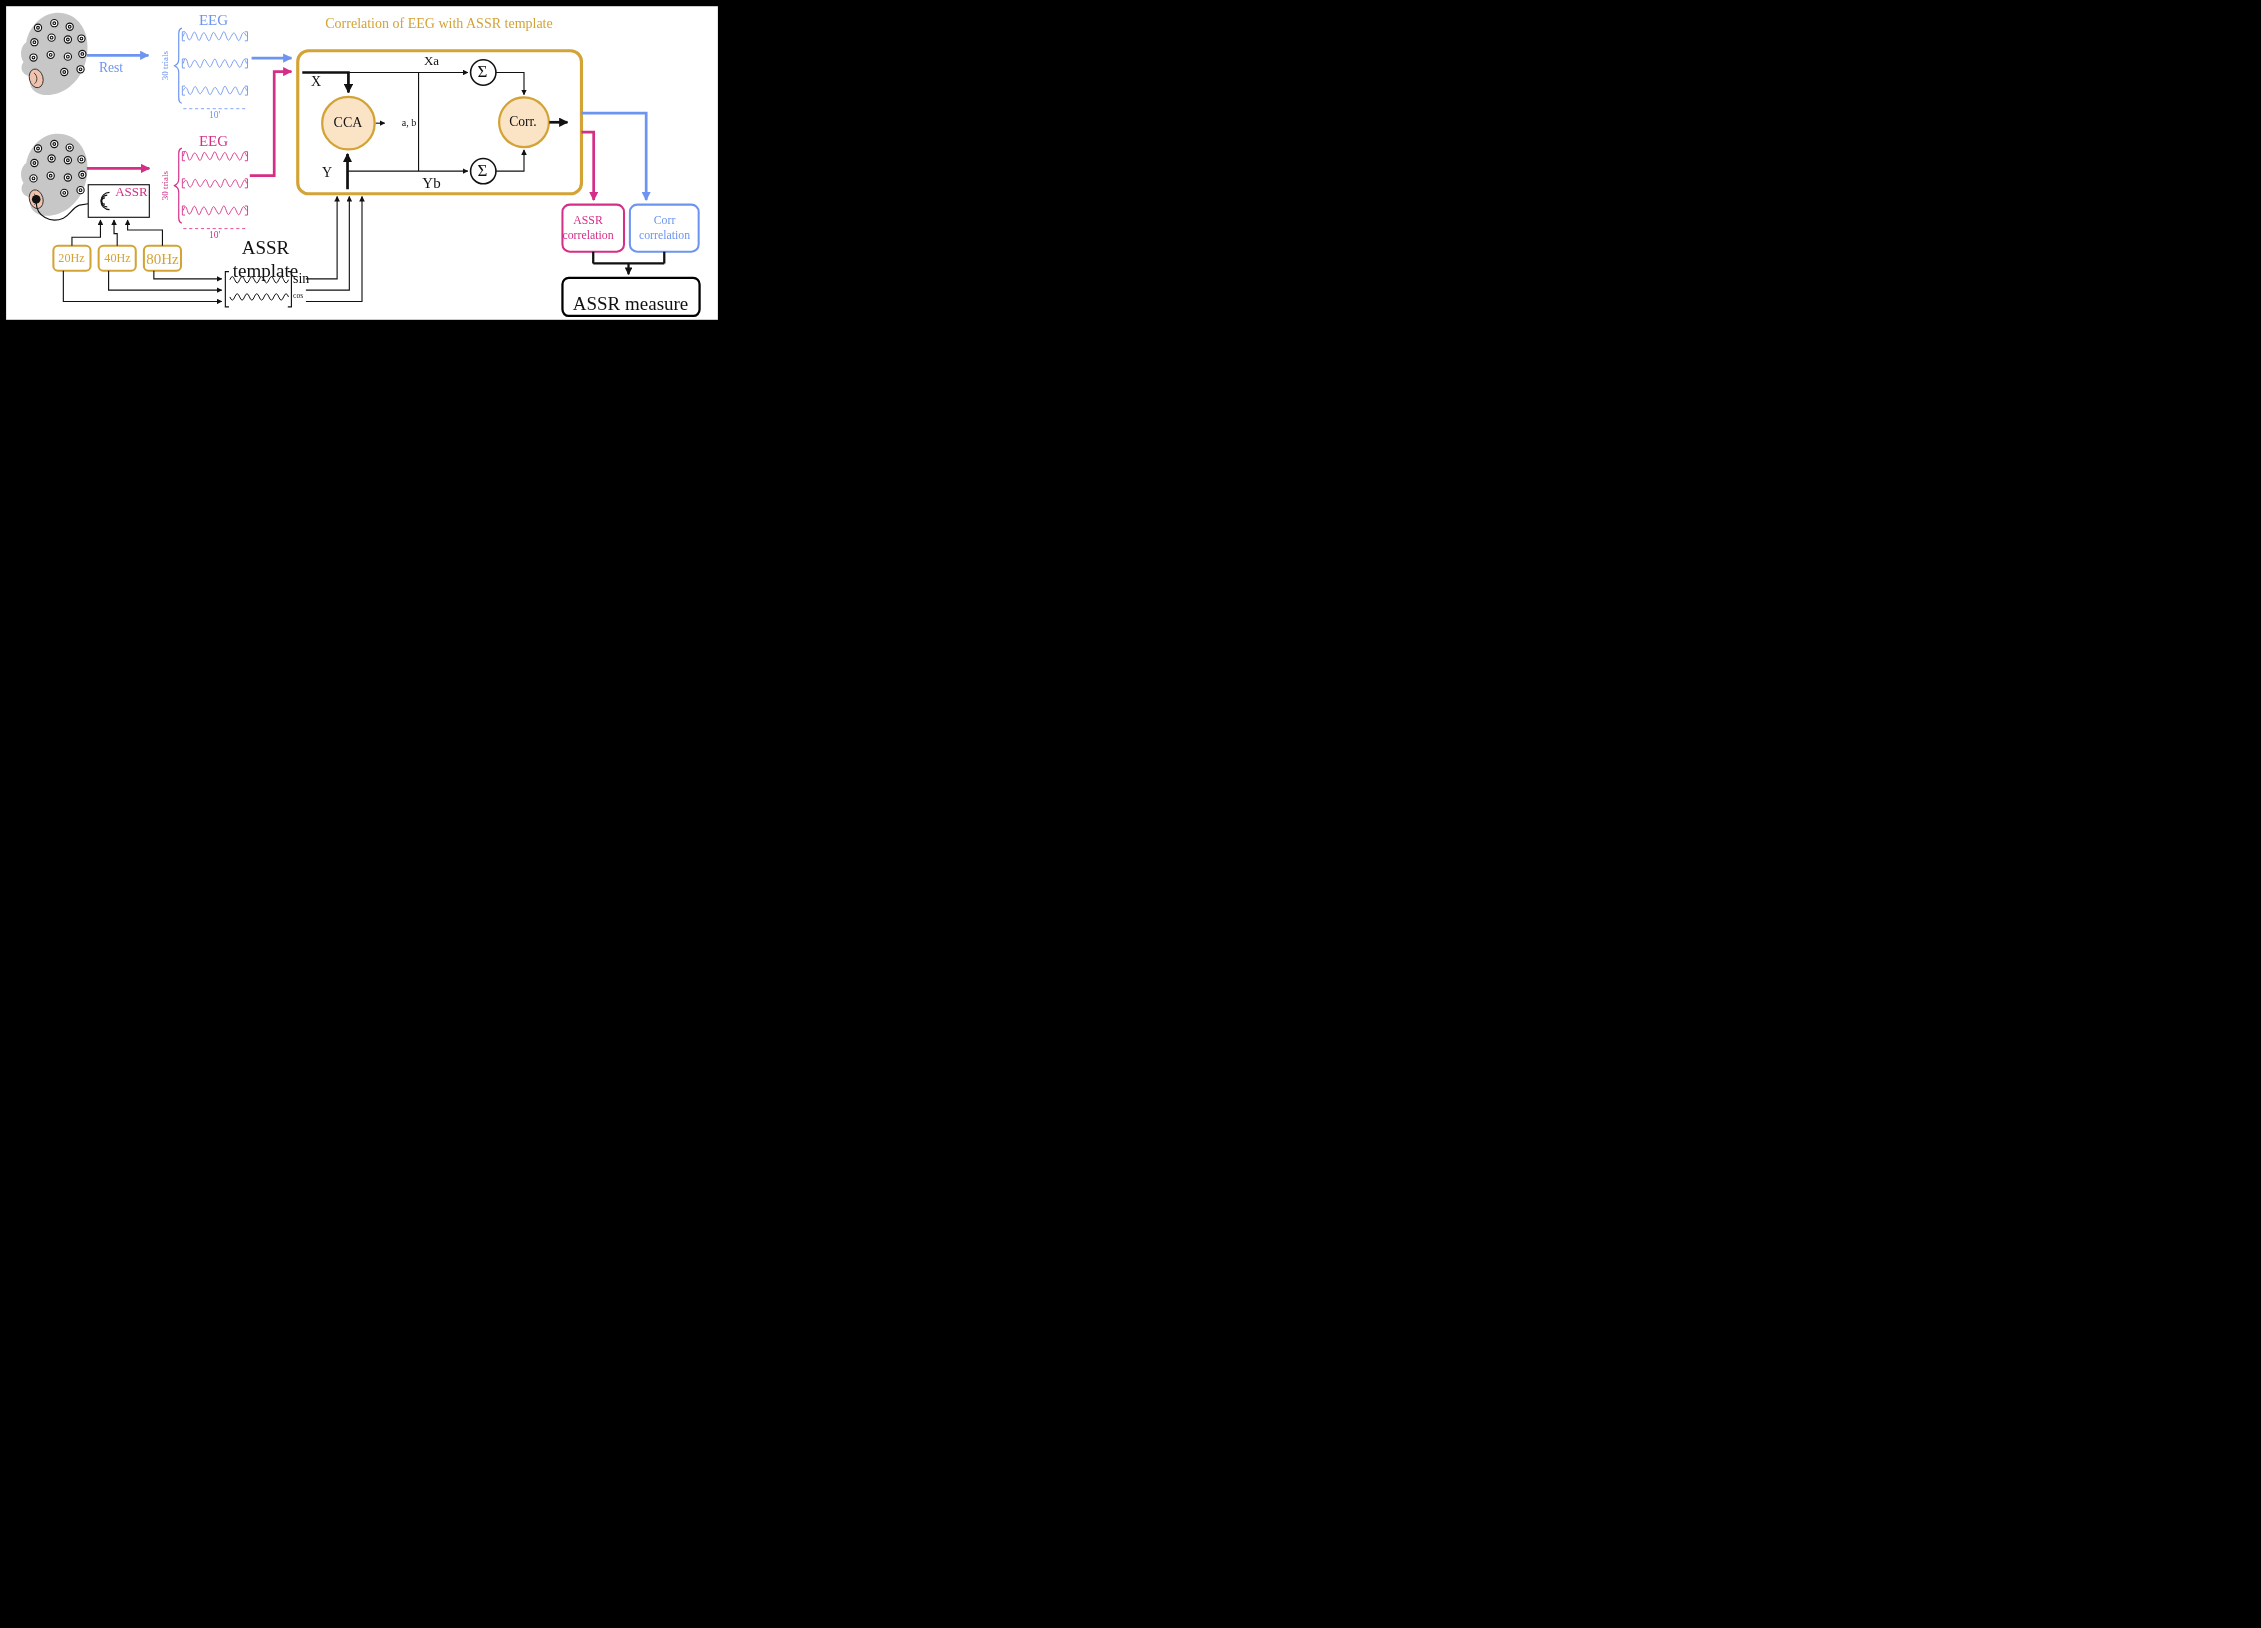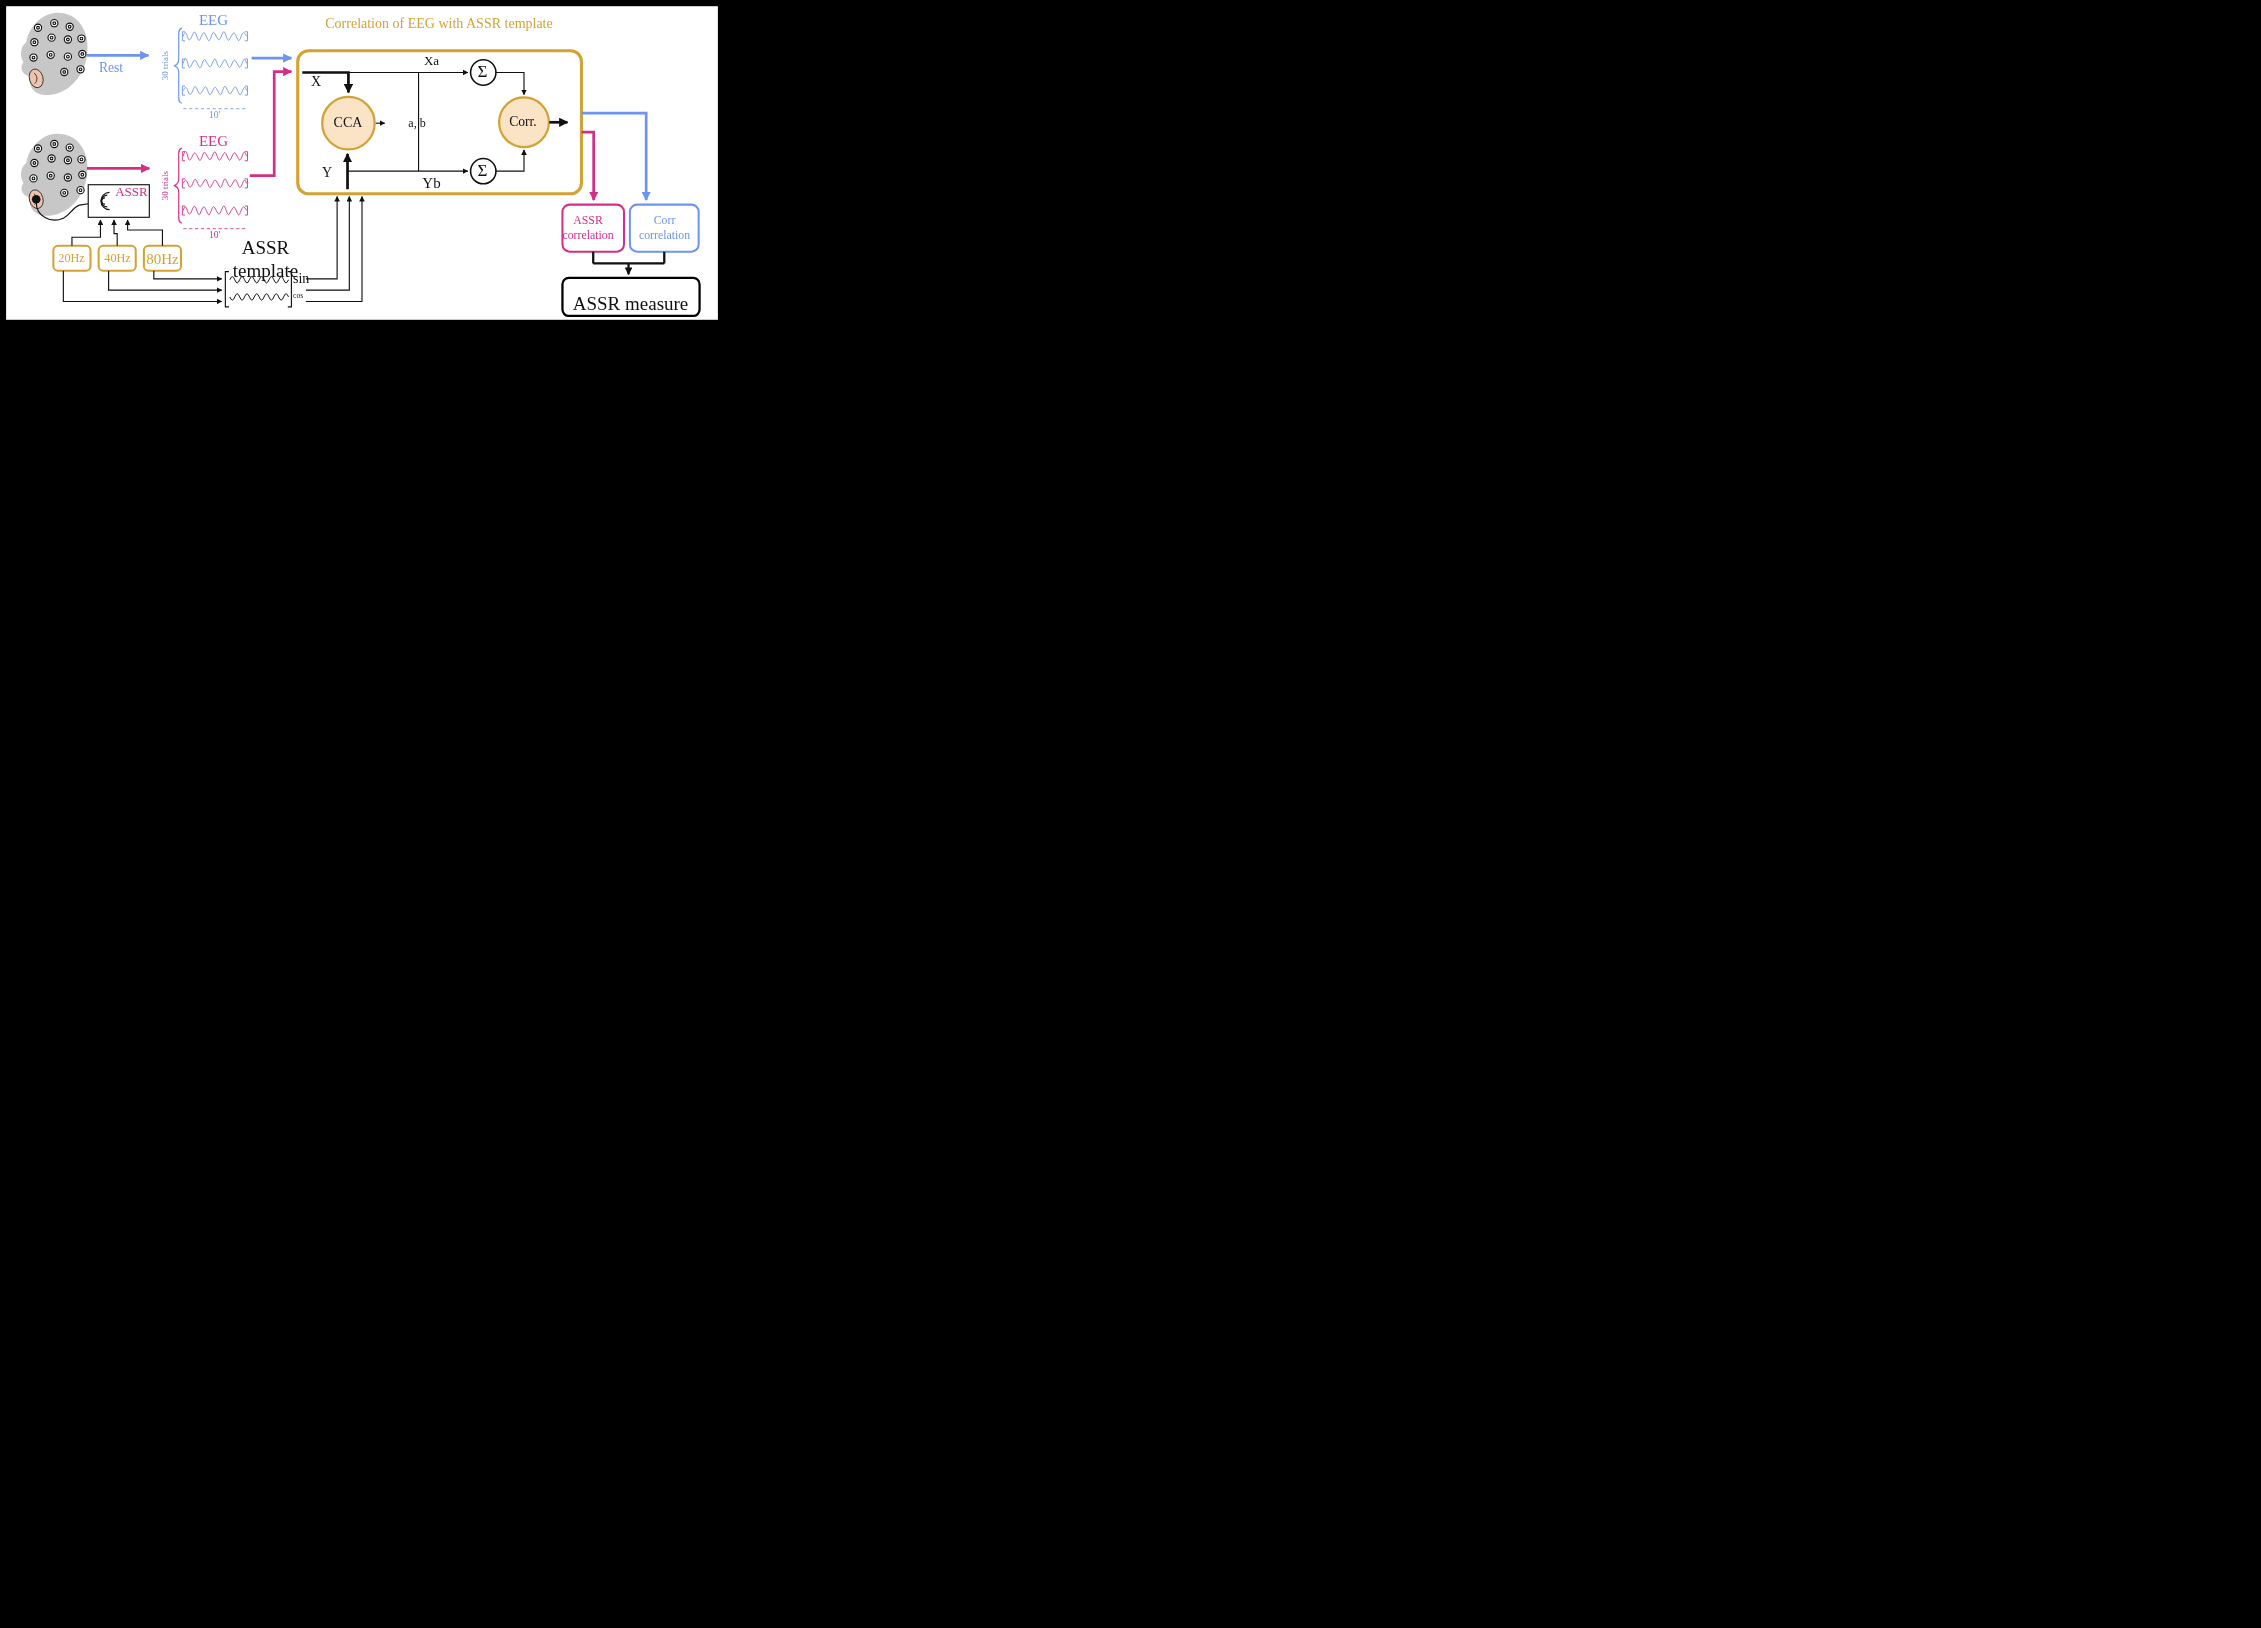--- a/index.html
+++ b/index.html
@@ -181,21 +181,21 @@
 <div class="lbl cG" style="left:144px;top:246px;width:37px;height:26px;font-size:15px">80Hz</div>
 
 <div class="lbl cK" style="left:216px;top:252px;width:99px;height:15.4px;font-size:19px">ASSR template</div>
 <div class="lbl cK" style="left:293px;top:274px;width:20px;height:10px;font-size:14px;justify-content:flex-start">sin</div>
 <div class="lbl cK" style="left:293px;top:291px;width:20px;height:10px;font-size:7.7px;justify-content:flex-start">cos</div>
 
 <div class="lbl cG" style="left:298px;top:16px;width:282px;height:17px;font-size:14px">Correlation of EEG with ASSR template</div>
 <div class="lbl cK" style="left:306px;top:74px;width:20px;height:17px;font-size:14px">X</div>
 <div class="lbl cK" style="left:317px;top:165px;width:20px;height:17px;font-size:14px">Y</div>
 <div class="lbl cK" style="left:322px;top:114px;width:52px;height:18px;font-size:14px">CCA</div>
-<div class="lbl cK" style="left:400px;top:114px;width:34px;height:18px;font-size:12px">a, b</div>
+<div class="lbl cK" style="left:392px;top:114px;width:34px;height:18px;font-size:10px">a, b</div>
 <div class="lbl cK" style="left:417px;top:53px;width:29px;height:16.3px;font-size:13px">Xa</div>
 <div class="lbl cK" style="left:417px;top:175px;width:29px;height:16.3px;font-size:15px">Yb</div>
 <div class="lbl cK" style="left:470px;top:62px;width:25px;height:21px;font-size:17px">Σ</div>
 <div class="lbl cK" style="left:470px;top:161px;width:25px;height:21px;font-size:17px">Σ</div>
 <div class="lbl cK" style="left:497px;top:113px;width:52px;height:18px;font-size:13.6px">Corr.</div>
 
 <div class="lbl cP" style="left:562px;top:204px;width:52px;height:47px;font-size:11.8px">ASSR correlation</div>
 <div class="lbl cB" style="left:630px;top:204px;width:69px;height:47px;font-size:11.8px">Corr correlation</div>
 <div class="lbl cK" style="left:562px;top:278px;width:137px;height:52px;font-size:19px">ASSR measure</div>
 

